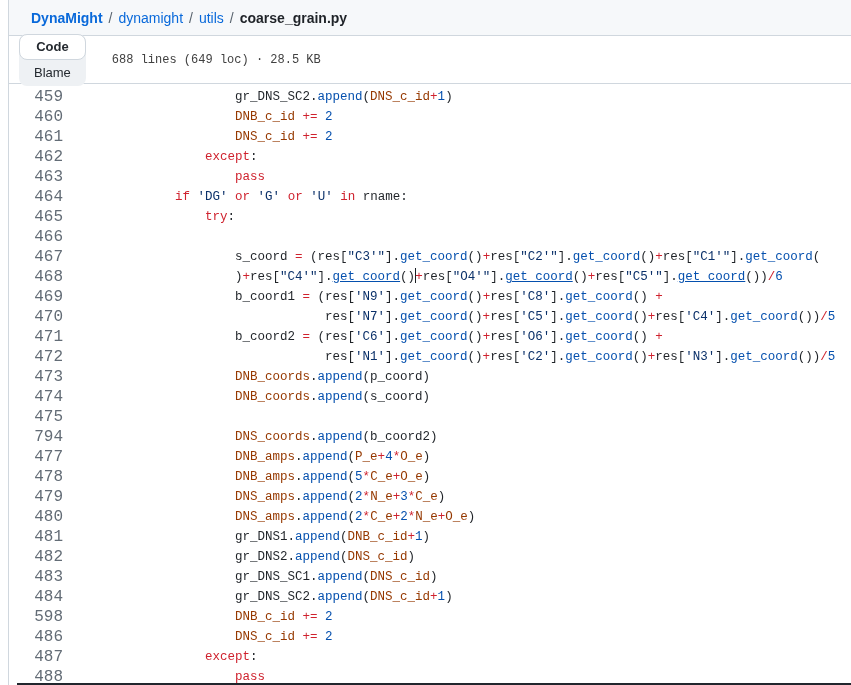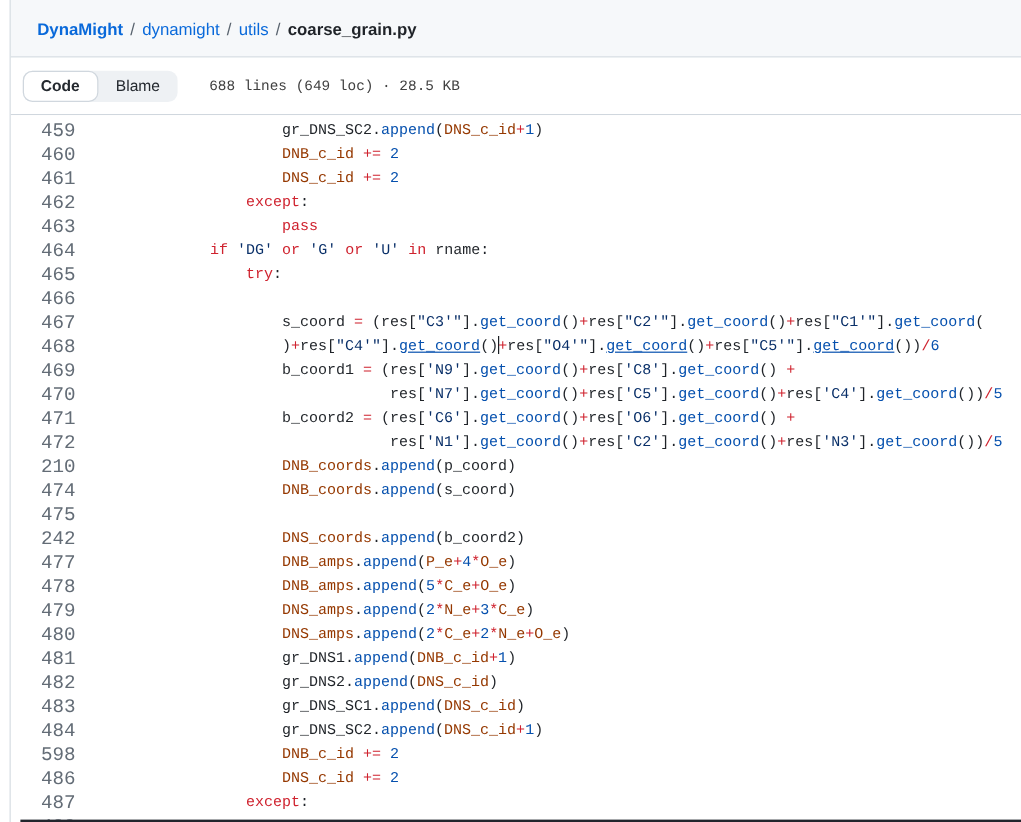--- a/index.html
+++ b/index.html
@@ -7,34 +7,34 @@
     width:851px;height:685px;overflow:hidden;background:#ffffff;
     font-family:"Liberation Sans", sans-serif;color:#1f2328;
     position:relative;
   }
   .frame{
     margin-left:8px;height:685px;box-sizing:border-box;
     border-left:1px solid #d0d7de;position:relative;
   }
   
   .breadcrumb-bar{
-    height:48px;background:#f6f8fa;border-bottom:1px solid #d0d7de;
+    height:36px;background:#f6f8fa;border-bottom:1px solid #d0d7de;
     display:flex;align-items:center;padding-left:22px;box-sizing:border-box;
     font-size:14px;
   }
   .crumb-link{color:#0969da;text-decoration:none;cursor:pointer;}
   .crumb-link.bold{font-weight:700;}
   .crumb-sep{color:#59636e;margin:0 6px;}
   .crumb-current{color:#1f2328;font-weight:700;}
   
   .toolbar{
     height:48px;background:#ffffff;border-bottom:1px solid #d0d7de;
     display:flex;align-items:center;padding-left:10px;box-sizing:border-box;
   }
-  .seg{display:flex;background:#eef1f4;border-radius:8px;align-items:stretch;}
+  .seg{display:flex;background:#eef1f4;border-radius:8px;align-items:stretch;flex-direction:column;}
   .seg-btn{
     font-family:"Liberation Sans", sans-serif;font-size:13px;line-height:16px;
     padding:4px 14px;border-radius:8px;border:1px solid transparent;
     background:transparent;color:#24292f;cursor:pointer;
   }
   .seg-btn.active{background:#ffffff;border-color:#d0d7de;font-weight:700;}
   .meta{
     margin-left:26px;
     font-family:"Liberation Mono","DejaVu Sans Mono", monospace;
     font-size:12px;color:#404040;letter-spacing:0;
@@ -96,24 +96,24 @@
       <div class="code-line"><div class="ln">463</div><div class="lc"><span class="tk-p">                </span><span class="tk-k">pass</span></div></div>
       <div class="code-line"><div class="ln">464</div><div class="lc"><span class="tk-p">        </span><span class="tk-k">if</span><span class="tk-p"> </span><span class="tk-s">'DG'</span><span class="tk-p"> </span><span class="tk-k">or</span><span class="tk-p"> </span><span class="tk-s">'G'</span><span class="tk-p"> </span><span class="tk-k">or</span><span class="tk-p"> </span><span class="tk-s">'U'</span><span class="tk-p"> </span><span class="tk-k">in</span><span class="tk-p"> rname:</span></div></div>
       <div class="code-line"><div class="ln">465</div><div class="lc"><span class="tk-p">            </span><span class="tk-k">try</span><span class="tk-p">:</span></div></div>
       <div class="code-line"><div class="ln">466</div></div>
       <div class="code-line"><div class="ln">467</div><div class="lc"><span class="tk-p">                s_coord </span><span class="tk-k">=</span><span class="tk-p"> (res[</span><span class="tk-s">"C3'"</span><span class="tk-p">].</span><span class="tk-c1">get_coord</span><span class="tk-p">()</span><span class="tk-k">+</span><span class="tk-p">res[</span><span class="tk-s">"C2'"</span><span class="tk-p">].</span><span class="tk-c1">get_coord</span><span class="tk-p">()</span><span class="tk-k">+</span><span class="tk-p">res[</span><span class="tk-s">"C1'"</span><span class="tk-p">].</span><span class="tk-c1">get_coord</span><span class="tk-p">(</span></div></div>
       <div class="code-line"><div class="ln">468</div><div class="lc"><span class="tk-p">                )</span><span class="tk-k">+</span><span class="tk-p">res[</span><span class="tk-s">"C4'"</span><span class="tk-p">].</span><span class="tk-c1u">get_coord</span><span class="tk-p">()</span><span class="tk-caret"></span><span class="tk-k">+</span><span class="tk-p">res[</span><span class="tk-s">"O4'"</span><span class="tk-p">].</span><span class="tk-c1u">get_coord</span><span class="tk-p">()</span><span class="tk-k">+</span><span class="tk-p">res[</span><span class="tk-s">"C5'"</span><span class="tk-p">].</span><span class="tk-c1u">get_coord</span><span class="tk-p">())</span><span class="tk-k">/</span><span class="tk-c1">6</span></div></div>
       <div class="code-line"><div class="ln">469</div><div class="lc"><span class="tk-p">                b_coord1 </span><span class="tk-k">=</span><span class="tk-p"> (res[</span><span class="tk-s">'N9'</span><span class="tk-p">].</span><span class="tk-c1">get_coord</span><span class="tk-p">()</span><span class="tk-k">+</span><span class="tk-p">res[</span><span class="tk-s">'C8'</span><span class="tk-p">].</span><span class="tk-c1">get_coord</span><span class="tk-p">() </span><span class="tk-k">+</span></div></div>
       <div class="code-line"><div class="ln">470</div><div class="lc"><span class="tk-p">                            res[</span><span class="tk-s">'N7'</span><span class="tk-p">].</span><span class="tk-c1">get_coord</span><span class="tk-p">()</span><span class="tk-k">+</span><span class="tk-p">res[</span><span class="tk-s">'C5'</span><span class="tk-p">].</span><span class="tk-c1">get_coord</span><span class="tk-p">()</span><span class="tk-k">+</span><span class="tk-p">res[</span><span class="tk-s">'C4'</span><span class="tk-p">].</span><span class="tk-c1">get_coord</span><span class="tk-p">())</span><span class="tk-k">/</span><span class="tk-c1">5</span></div></div>
       <div class="code-line"><div class="ln">471</div><div class="lc"><span class="tk-p">                b_coord2 </span><span class="tk-k">=</span><span class="tk-p"> (res[</span><span class="tk-s">'C6'</span><span class="tk-p">].</span><span class="tk-c1">get_coord</span><span class="tk-p">()</span><span class="tk-k">+</span><span class="tk-p">res[</span><span class="tk-s">'O6'</span><span class="tk-p">].</span><span class="tk-c1">get_coord</span><span class="tk-p">() </span><span class="tk-k">+</span></div></div>
       <div class="code-line"><div class="ln">472</div><div class="lc"><span class="tk-p">                            res[</span><span class="tk-s">'N1'</span><span class="tk-p">].</span><span class="tk-c1">get_coord</span><span class="tk-p">()</span><span class="tk-k">+</span><span class="tk-p">res[</span><span class="tk-s">'C2'</span><span class="tk-p">].</span><span class="tk-c1">get_coord</span><span class="tk-p">()</span><span class="tk-k">+</span><span class="tk-p">res[</span><span class="tk-s">'N3'</span><span class="tk-p">].</span><span class="tk-c1">get_coord</span><span class="tk-p">())</span><span class="tk-k">/</span><span class="tk-c1">5</span></div></div>
-      <div class="code-line"><div class="ln">210</div><div class="lc"><span class="tk-p">                </span><span class="tk-v">DNB_coords</span><span class="tk-p">.</span><span class="tk-c1">append</span><span class="tk-p">(p_coord)</span></div></div>
+      <div class="code-line"><div class="ln">473</div><div class="lc"><span class="tk-p">                </span><span class="tk-v">DNB_coords</span><span class="tk-p">.</span><span class="tk-c1">append</span><span class="tk-p">(p_coord)</span></div></div>
       <div class="code-line"><div class="ln">474</div><div class="lc"><span class="tk-p">                </span><span class="tk-v">DNB_coords</span><span class="tk-p">.</span><span class="tk-c1">append</span><span class="tk-p">(s_coord)</span></div></div>
       <div class="code-line"><div class="ln">475</div></div>
-      <div class="code-line"><div class="ln">242</div><div class="lc"><span class="tk-p">                </span><span class="tk-v">DNS_coords</span><span class="tk-p">.</span><span class="tk-c1">append</span><span class="tk-p">(b_coord2)</span></div></div>
+      <div class="code-line"><div class="ln">794</div><div class="lc"><span class="tk-p">                </span><span class="tk-v">DNS_coords</span><span class="tk-p">.</span><span class="tk-c1">append</span><span class="tk-p">(b_coord2)</span></div></div>
       <div class="code-line"><div class="ln">477</div><div class="lc"><span class="tk-p">                </span><span class="tk-v">DNB_amps</span><span class="tk-p">.</span><span class="tk-c1">append</span><span class="tk-p">(</span><span class="tk-v">P_e</span><span class="tk-k">+</span><span class="tk-c1">4</span><span class="tk-k">*</span><span class="tk-v">O_e</span><span class="tk-p">)</span></div></div>
       <div class="code-line"><div class="ln">478</div><div class="lc"><span class="tk-p">                </span><span class="tk-v">DNB_amps</span><span class="tk-p">.</span><span class="tk-c1">append</span><span class="tk-p">(</span><span class="tk-c1">5</span><span class="tk-k">*</span><span class="tk-v">C_e</span><span class="tk-k">+</span><span class="tk-v">O_e</span><span class="tk-p">)</span></div></div>
       <div class="code-line"><div class="ln">479</div><div class="lc"><span class="tk-p">                </span><span class="tk-v">DNS_amps</span><span class="tk-p">.</span><span class="tk-c1">append</span><span class="tk-p">(</span><span class="tk-c1">2</span><span class="tk-k">*</span><span class="tk-v">N_e</span><span class="tk-k">+</span><span class="tk-c1">3</span><span class="tk-k">*</span><span class="tk-v">C_e</span><span class="tk-p">)</span></div></div>
       <div class="code-line"><div class="ln">480</div><div class="lc"><span class="tk-p">                </span><span class="tk-v">DNS_amps</span><span class="tk-p">.</span><span class="tk-c1">append</span><span class="tk-p">(</span><span class="tk-c1">2</span><span class="tk-k">*</span><span class="tk-v">C_e</span><span class="tk-k">+</span><span class="tk-c1">2</span><span class="tk-k">*</span><span class="tk-v">N_e</span><span class="tk-k">+</span><span class="tk-v">O_e</span><span class="tk-p">)</span></div></div>
       <div class="code-line"><div class="ln">481</div><div class="lc"><span class="tk-p">                gr_DNS1.</span><span class="tk-c1">append</span><span class="tk-p">(</span><span class="tk-v">DNB_c_id</span><span class="tk-k">+</span><span class="tk-c1">1</span><span class="tk-p">)</span></div></div>
       <div class="code-line"><div class="ln">482</div><div class="lc"><span class="tk-p">                gr_DNS2.</span><span class="tk-c1">append</span><span class="tk-p">(</span><span class="tk-v">DNS_c_id</span><span class="tk-p">)</span></div></div>
       <div class="code-line"><div class="ln">483</div><div class="lc"><span class="tk-p">                gr_DNS_SC1.</span><span class="tk-c1">append</span><span class="tk-p">(</span><span class="tk-v">DNS_c_id</span><span class="tk-p">)</span></div></div>
       <div class="code-line"><div class="ln">484</div><div class="lc"><span class="tk-p">                gr_DNS_SC2.</span><span class="tk-c1">append</span><span class="tk-p">(</span><span class="tk-v">DNS_c_id</span><span class="tk-k">+</span><span class="tk-c1">1</span><span class="tk-p">)</span></div></div>
       <div class="code-line"><div class="ln">598</div><div class="lc"><span class="tk-p">                </span><span class="tk-v">DNB_c_id</span><span class="tk-p"> </span><span class="tk-k">+=</span><span class="tk-p"> </span><span class="tk-c1">2</span></div></div>
       <div class="code-line"><div class="ln">486</div><div class="lc"><span class="tk-p">                </span><span class="tk-v">DNS_c_id</span><span class="tk-p"> </span><span class="tk-k">+=</span><span class="tk-p"> </span><span class="tk-c1">2</span></div></div>

